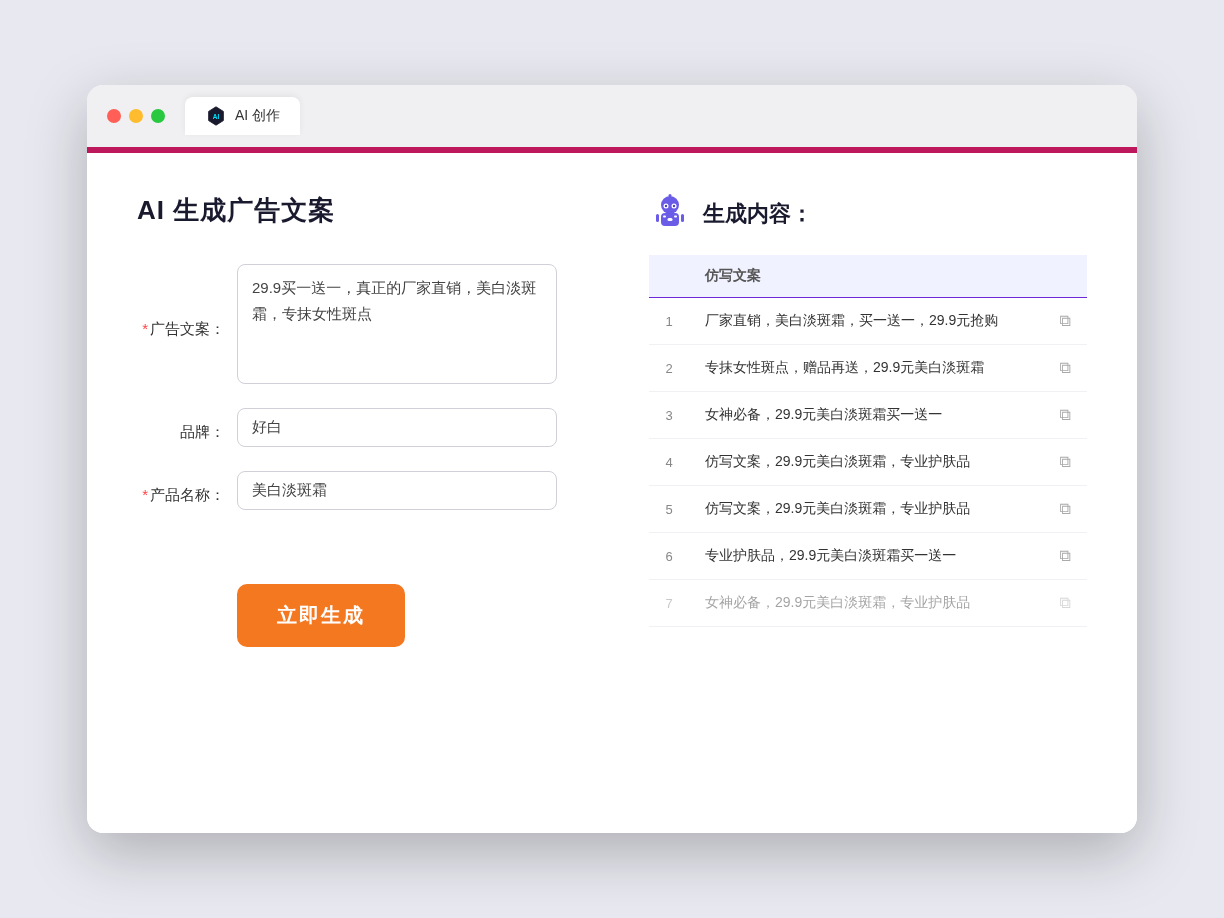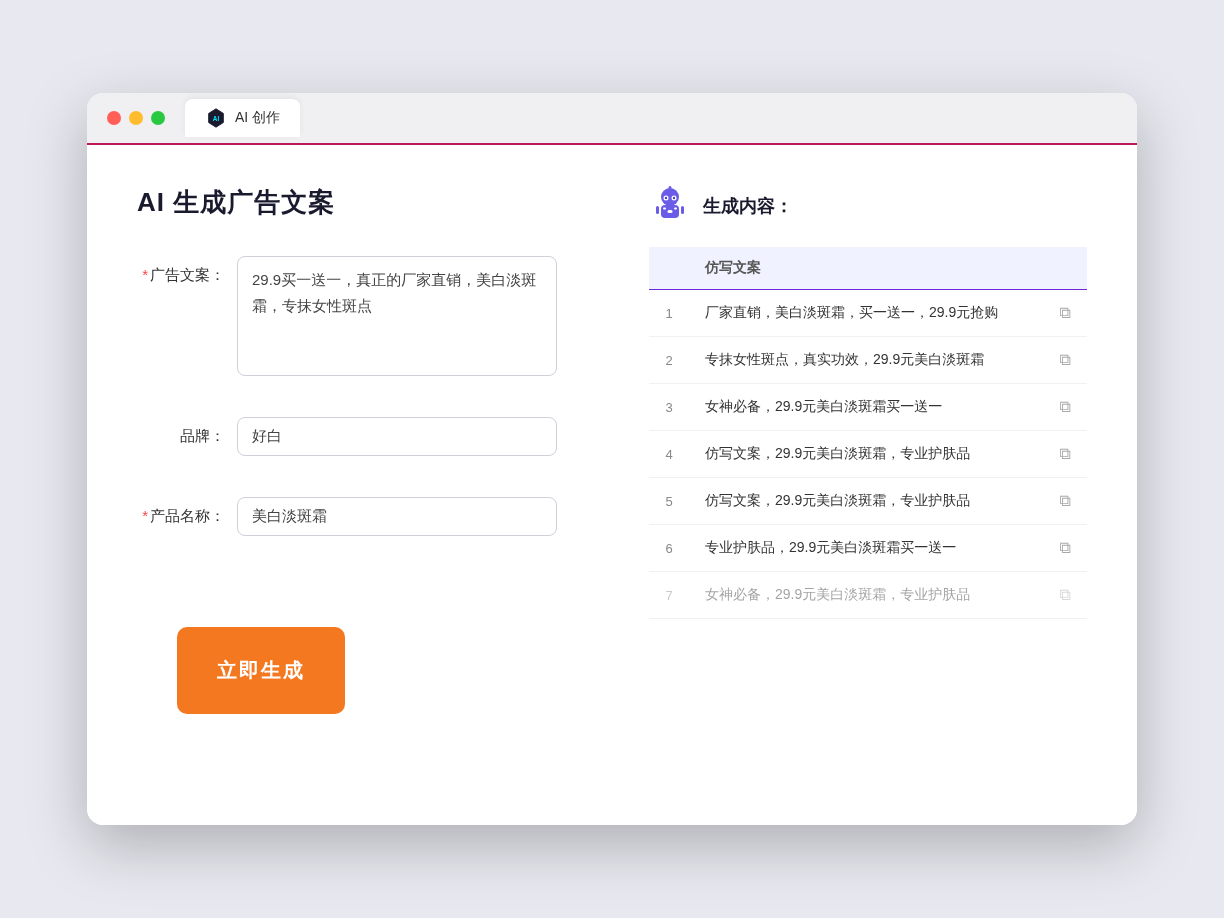--- a/index.html
+++ b/index.html
@@ -16,25 +16,25 @@
     .browser-window {
       width: 1050px;
       background: #f5f5f8;
       border-radius: 16px;
       box-shadow: 0 20px 60px rgba(0,0,0,0.25);
       overflow: hidden;
     }
 
     .titlebar {
       background: #f0f0f3;
-      height: 52px;
+      height: 68px;
       display: flex;
       align-items: center;
       padding: 0 20px;
-      border-bottom: 2px solid #be185d;
+      border-bottom: 6px solid #be185d;
     }
 
     .traffic-lights {
       display: flex;
       gap: 8px;
       margin-right: 20px;
     }
 
     .traffic-light {
       width: 14px;
@@ -78,22 +78,22 @@
     .page-title {
       font-size: 26px;
       font-weight: 700;
       color: #1a1a2e;
       margin-bottom: 36px;
       letter-spacing: 1px;
     }
 
     .form-row {
       display: flex;
-      align-items: flex-start;
-      margin-bottom: 41px;
+      align-items: center;
+      margin-bottom: 24px;
     }
 
     .form-label {
       font-size: 15px;
       color: #333;
       width: 100px;
       padding-top: 10px;
       text-align: right;
       padding-right: 12px;
       flex-shrink: 0;
@@ -118,26 +118,26 @@
       resize: none;
     }
 
     textarea.form-input {
       height: 120px;
       line-height: 1.7;
     }
 
     .generate-btn {
       margin-top: 50px;
-      margin-left: 40px;
+      margin-left: 100px;
       background: #f47820;
       color: #fff;
       border: none;
       border-radius: 10px;
-      padding: 30px 40px;
+      padding: 18px 40px;
       font-size: 20px;
       font-weight: 600;
       cursor: pointer;
       letter-spacing: 2px;
       font-family: inherit;
     }
 
     
     .right-panel {
       flex: 1;
@@ -149,21 +149,21 @@
       gap: 12px;
       margin-bottom: 20px;
     }
 
     .robot-icon {
       width: 42px;
       height: 42px;
     }
 
     .result-title {
-      font-size: 18px;
+      font-size: 22px;
       font-weight: 600;
       color: #1a1a2e;
     }
 
     .result-table {
       width: 100%;
       border-collapse: collapse;
     }
 
     .result-table thead tr th {
@@ -291,21 +291,21 @@
           </tr>
         </thead>
         <tbody id="result-tbody">
         <tr>
               <td>1</td>
               <td>厂家直销，美白淡斑霜，买一送一，29.9元抢购</td>
               <td class="copy-cell"><span class="copy-icon">⧉</span></td>
             </tr>
             <tr>
               <td>2</td>
-              <td>专抹女性斑点，真实功效，29.9元美白淡斑霜</td>
+              <td>专抹女性斑点，赠品再送，29.9元美白淡斑霜</td>
               <td class="copy-cell"><span class="copy-icon">⧉</span></td>
             </tr>
             <tr>
               <td>3</td>
               <td>女神必备，29.9元美白淡斑霜买一送一</td>
               <td class="copy-cell"><span class="copy-icon">⧉</span></td>
             </tr>
             <tr>
               <td>4</td>
               <td>仿写文案，29.9元美白淡斑霜，专业护肤品</td>

